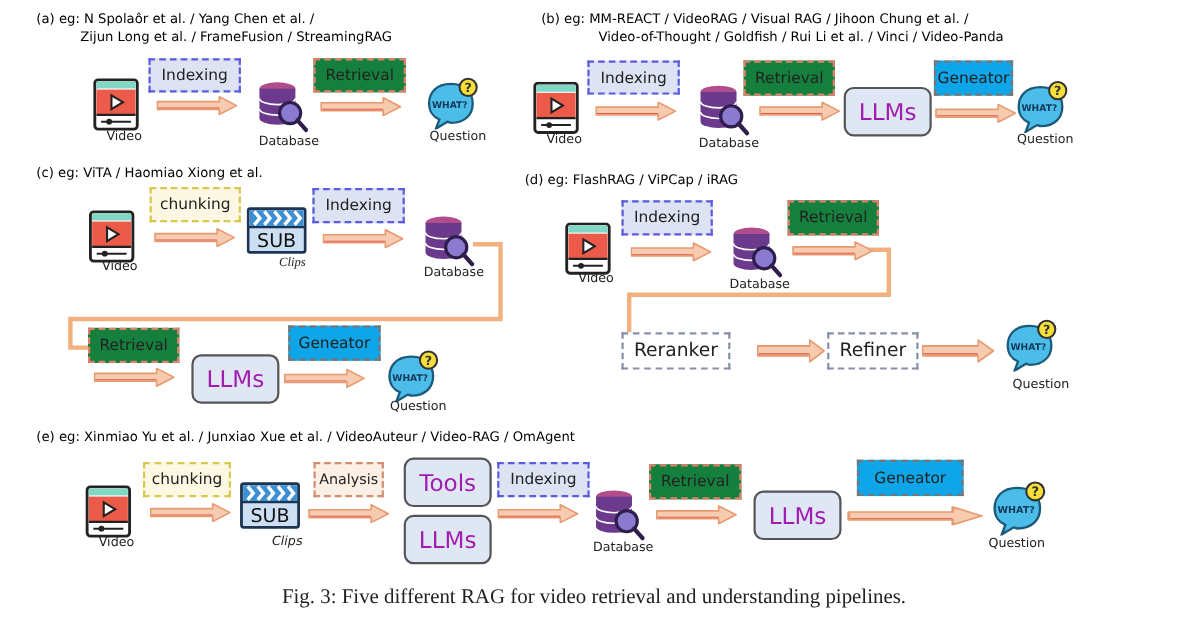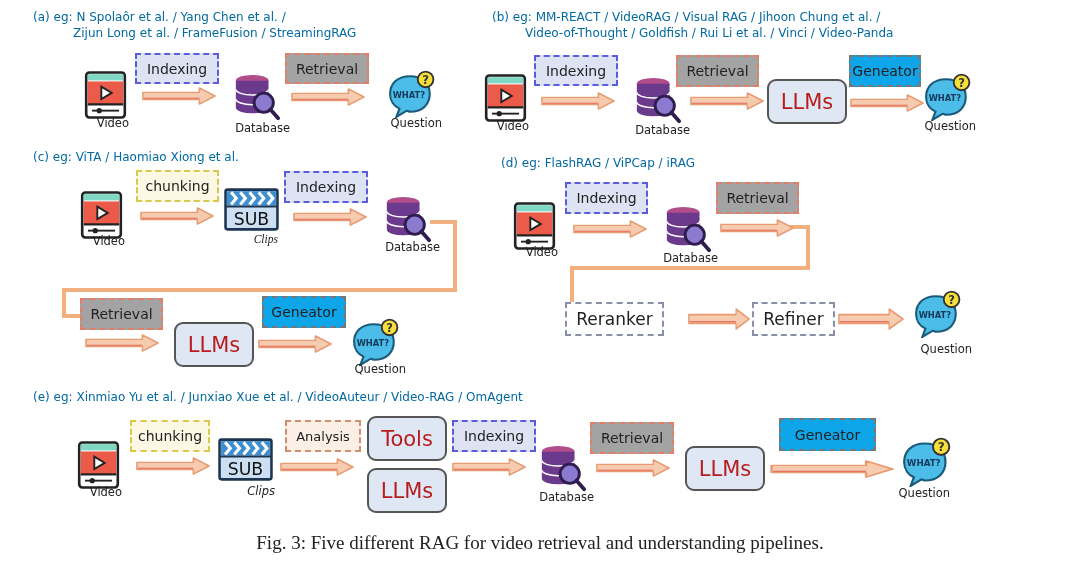--- a/index.html
+++ b/index.html
@@ -1,26 +1,26 @@
 <!DOCTYPE html>
 <html><head>
 <meta charset="utf-8">
 <style>
   html,body{margin:0;padding:0;background:#ffffff;}
   body{width:1080px;height:568px;position:relative;overflow:hidden;font-family:"DejaVu Sans",sans-serif;color:#222;}
-  .hdr{position:absolute;font-size:12px;line-height:16px;color:#0369a1;white-space:nowrap;}
+  .hdr{position:absolute;font-size:12px;line-height:16px;color:#000000;white-space:nowrap;}
   .lbl{position:absolute;font-size:11.5px;color:#222;text-align:right;white-space:nowrap;}
   .stage{position:absolute;box-sizing:border-box;border:2px dashed;display:flex;align-items:center;justify-content:center;font-size:14px;color:#222;white-space:nowrap;}
   .s-index{background:#dde3f3;border-color:#5b5be0;}
-  .s-retr{background:#a3a3a3;border-color:#e0806a;}
+  .s-retr{background:#15803d;border-color:#e0806a;}
   .s-gen{background:#0ea5e9;border-color:#777;}
   .s-chunk{background:#fcf8e4;border-color:#d8c84c;}
   .s-anal{background:#fcefe6;border-color:#d09070;}
   .s-rer{background:#ffffff;border-color:#8890a8;font-size:17px;}
-  .box{position:absolute;box-sizing:border-box;border:2px solid #555;border-radius:9px;background:#dfe7f5;display:flex;align-items:center;justify-content:center;font-size:21px;color:#b91c1c;}
+  .box{position:absolute;box-sizing:border-box;border:2px solid #555;border-radius:9px;background:#dfe7f5;display:flex;align-items:center;justify-content:center;font-size:21px;color:#a21caf;}
   .arrow{position:absolute;}
   .icon{position:absolute;}
   .caption{position:absolute;left:0;width:1080px;top:532px;text-align:center;font-family:"Liberation Serif",serif;font-size:19px;color:#222;}
   svg.conn{position:absolute;left:0;top:0;pointer-events:none;}
 </style>
 </head>
 <body>
 
 <svg width="0" height="0" style="position:absolute">
   <defs>
@@ -91,21 +91,21 @@
     </svg>
 
   <svg class="icon" style="left:388px;top:70px;" width="48" height="48">
       <use href="#sym-question"></use>
     </svg>
   <div class="lbl" style="left:380px;top:116px;width:62px;">Question</div>
 </div>
 
 <div>
   <div class="hdr" style="left:492px;top:9px;">(b)  eg: MM-REACT / VideoRAG / Visual RAG / Jihoon Chung et al. /</div>
-  <div class="hdr" style="left:525px;top:25px;">Video-of-Thought / Goldfish / Rui Li et al. / Vinci / Video-Panda</div>
+  <div class="hdr" style="left:544px;top:25px;">Video-of-Thought / Goldfish / Rui Li et al. / Vinci / Video-Panda</div>
 
   <svg class="icon" style="left:483px;top:74px;" width="45" height="48">
       <use href="#sym-video"></use>
     </svg>
   <div class="lbl" style="left:483px;top:119px;width:46px;">Video</div>
 
   <div class="stage s-index" style="left:534px;top:55px;width:84px;height:31px;">Indexing</div>
   <svg class="arrow" style="left:541px;top:92px;" width="74" height="18">
       <use href="#sym-arrow"></use>
     </svg>
@@ -173,21 +173,21 @@
       <use href="#sym-arrow"></use>
     </svg>
 
   <svg class="icon" style="left:352px;top:318px;" width="48" height="48">
       <use href="#sym-question"></use>
     </svg>
   <div class="lbl" style="left:344px;top:362px;width:62px;">Question</div>
 </div>
 
 <div>
-  <div class="hdr" style="left:477px;top:155px;margin-left:24px;">(d)  eg: FlashRAG / ViPCap / iRAG</div>
+  <div class="hdr" style="left:477px;top:155px;">(d)  eg: FlashRAG / ViPCap / iRAG</div>
 
   <svg class="icon" style="left:512px;top:202px;" width="45" height="48">
       <use href="#sym-video"></use>
     </svg>
   <div class="lbl" style="left:512px;top:245px;width:46px;">Video</div>
 
   <div class="stage s-index" style="left:565px;top:182px;width:83px;height:32px;">Indexing</div>
   <svg class="arrow" style="left:573px;top:220px;" width="74" height="18">
       <use href="#sym-arrow"></use>
     </svg>
@@ -229,21 +229,21 @@
   <div class="stage s-chunk" style="left:130px;top:420px;width:80px;height:32px;">chunking</div>
   <svg class="arrow" style="left:136px;top:457px;" width="74" height="18">
       <use href="#sym-arrow"></use>
     </svg>
 
   <svg class="icon" style="left:218px;top:438px;" width="55" height="43">
       <use href="#sym-clips"></use>
     </svg>
   <div class="lbl" style="left:219px;top:484px;width:56px;font-style:italic;">Clips</div>
 
-  <div class="stage s-anal" style="left:285px;top:420px;width:76px;height:32px;font-size:13px;">Analysis</div>
+  <div class="stage s-anal" style="left:285px;top:420px;width:64px;height:32px;font-size:13px;">Analysis</div>
   <svg class="arrow" style="left:280px;top:458px;" width="74" height="18">
       <use href="#sym-arrow"></use>
     </svg>
 
   <div class="box" style="left:367px;top:416px;width:80px;height:45px;">Tools</div>
   <div class="box" style="left:367px;top:468px;width:80px;height:45px;">LLMs</div>
 
   <div class="stage s-index" style="left:452px;top:420px;width:84px;height:32px;">Indexing</div>
   <svg class="arrow" style="left:452px;top:458px;" width="74" height="18">
       <use href="#sym-arrow"></use>

